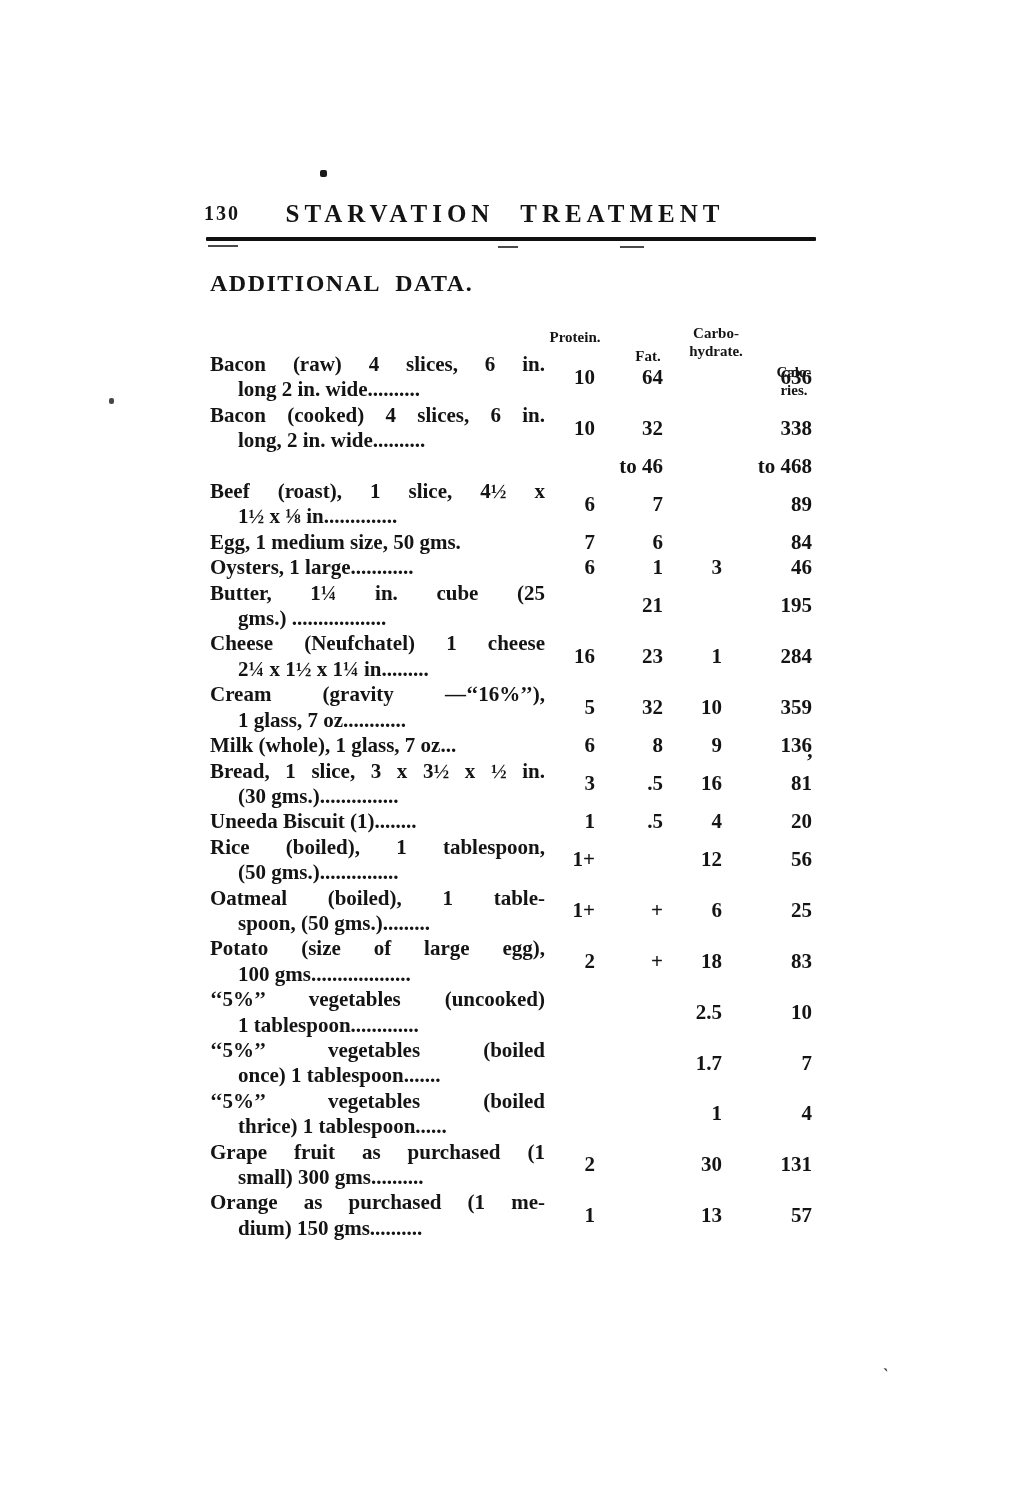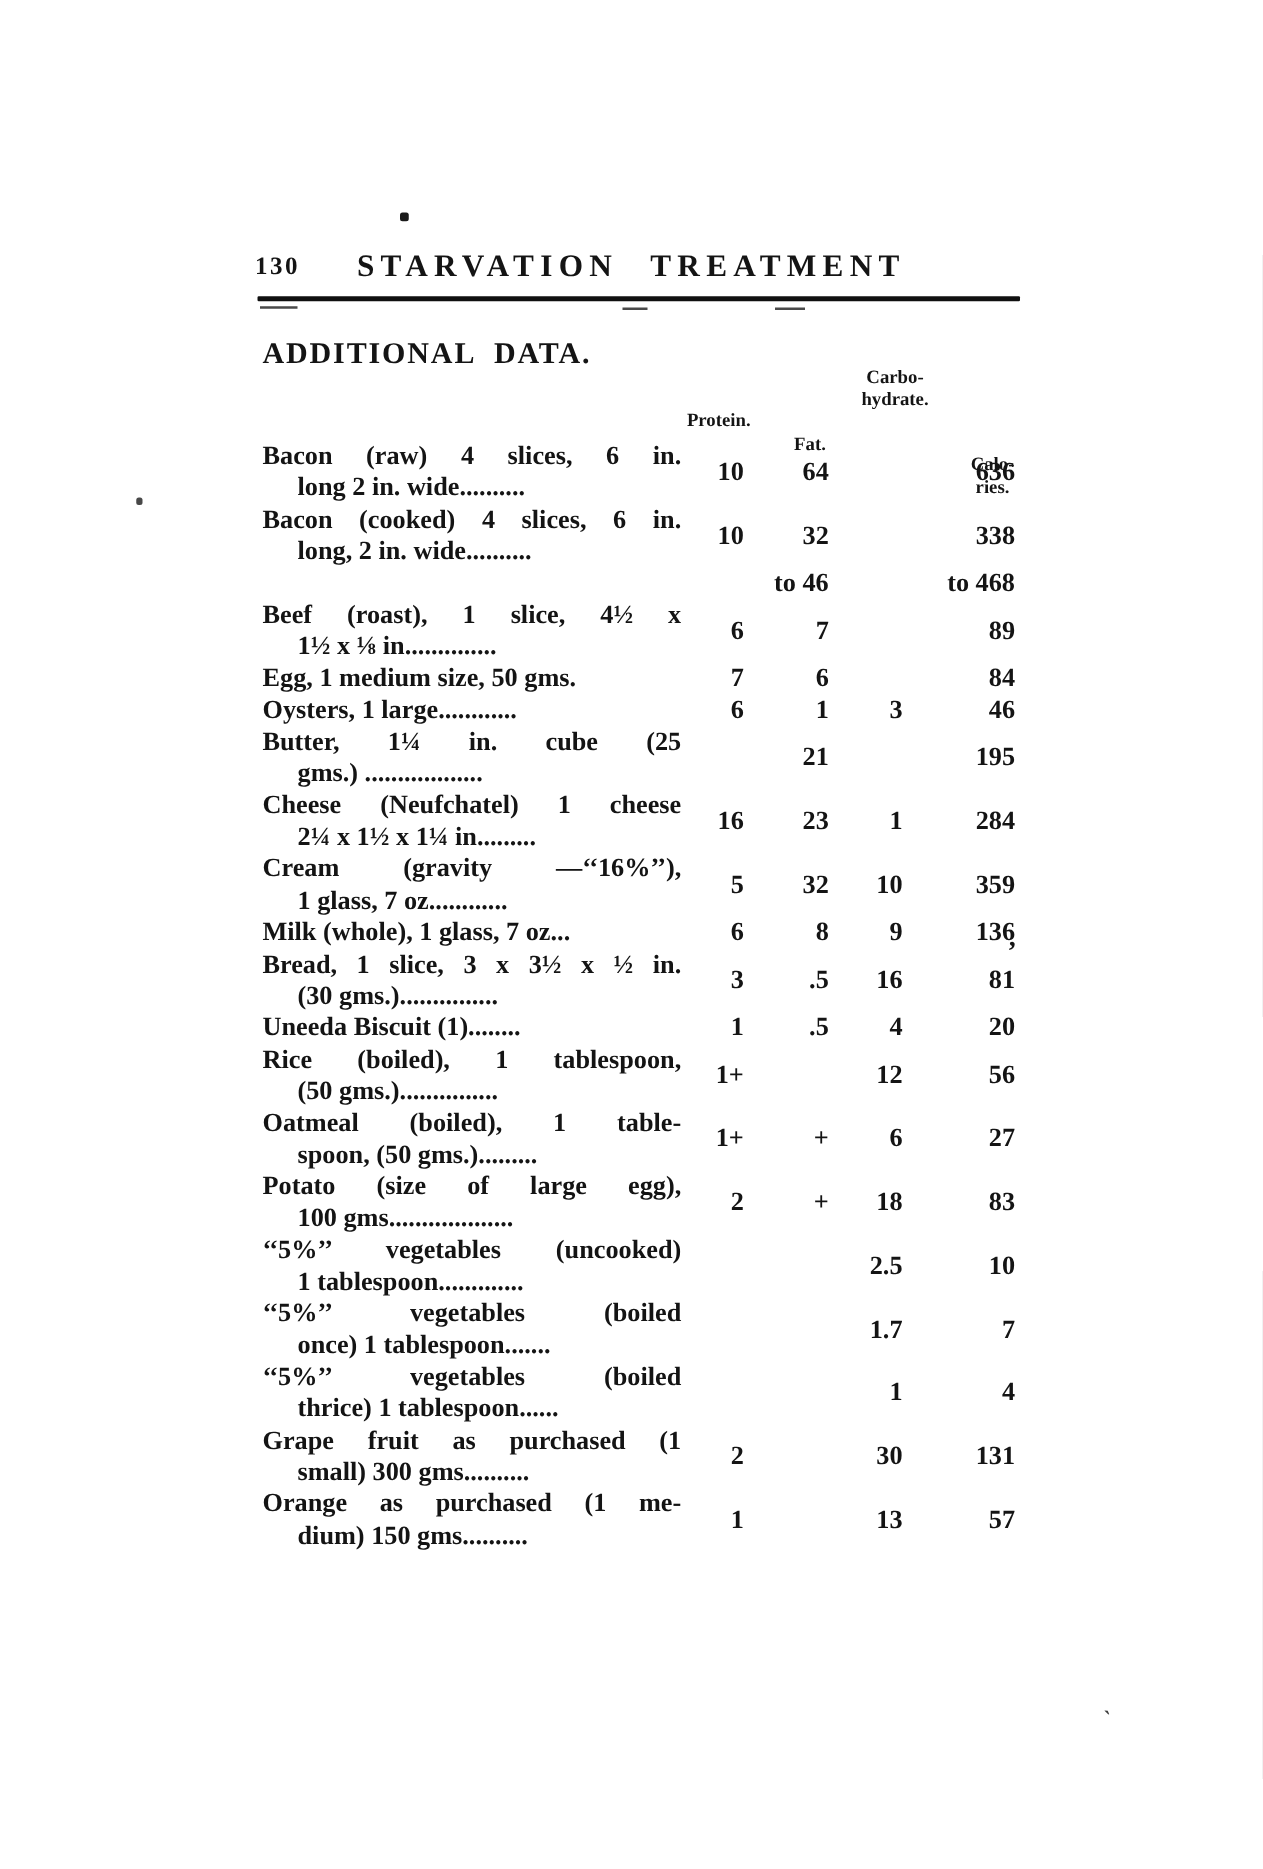--- a/index.html
+++ b/index.html
@@ -37,21 +37,21 @@
     text-align:left;
     font-size:24px;letter-spacing:1.5px;word-spacing:8px;
   }
   
   .colhead{
     position:absolute;
     font-size:15px;line-height:17.5px;text-align:center;
   }
   .ch-protein{left:540px;top:329px;width:70px;}
   .ch-fat{left:628px;top:329px;width:40px;margin-top:19px;}
-  .ch-carb{left:681px;top:294px;width:70px;}
+  .ch-carb{left:681px;top:325px;width:70px;}
   .ch-cal{left:768px;top:324px;width:52px;margin-top:40px;}
   
   .table{
     position:absolute;left:210px;top:352px;width:602px;
     font-size:21px;line-height:25.4px;
   }
   .row{display:flex;align-items:center;}
   .label{width:335px;flex:0 0 335px;}
   .l1{white-space:nowrap;}
   .l1.just{white-space:normal;text-align:justify;text-align-last:justify;}
@@ -241,21 +241,21 @@
     </div>
 
     <div class="row">
       <div class="label">
           <div class="l1 just">Oatmeal (boiled), 1 table-</div>
           <div class="l2">spoon, (50 gms.).........</div>
         </div>
       <div class="cell c-protein">1+</div>
       <div class="cell c-fat">+</div>
       <div class="cell c-carb">6</div>
-      <div class="cell c-cal">27</div>
+      <div class="cell c-cal">25</div>
     </div>
 
     <div class="row">
       <div class="label">
           <div class="l1 just">Potato (size of large egg),</div>
           <div class="l2">100 gms...................</div>
         </div>
       <div class="cell c-protein">2</div>
       <div class="cell c-fat">+</div>
       <div class="cell c-carb">18</div>

